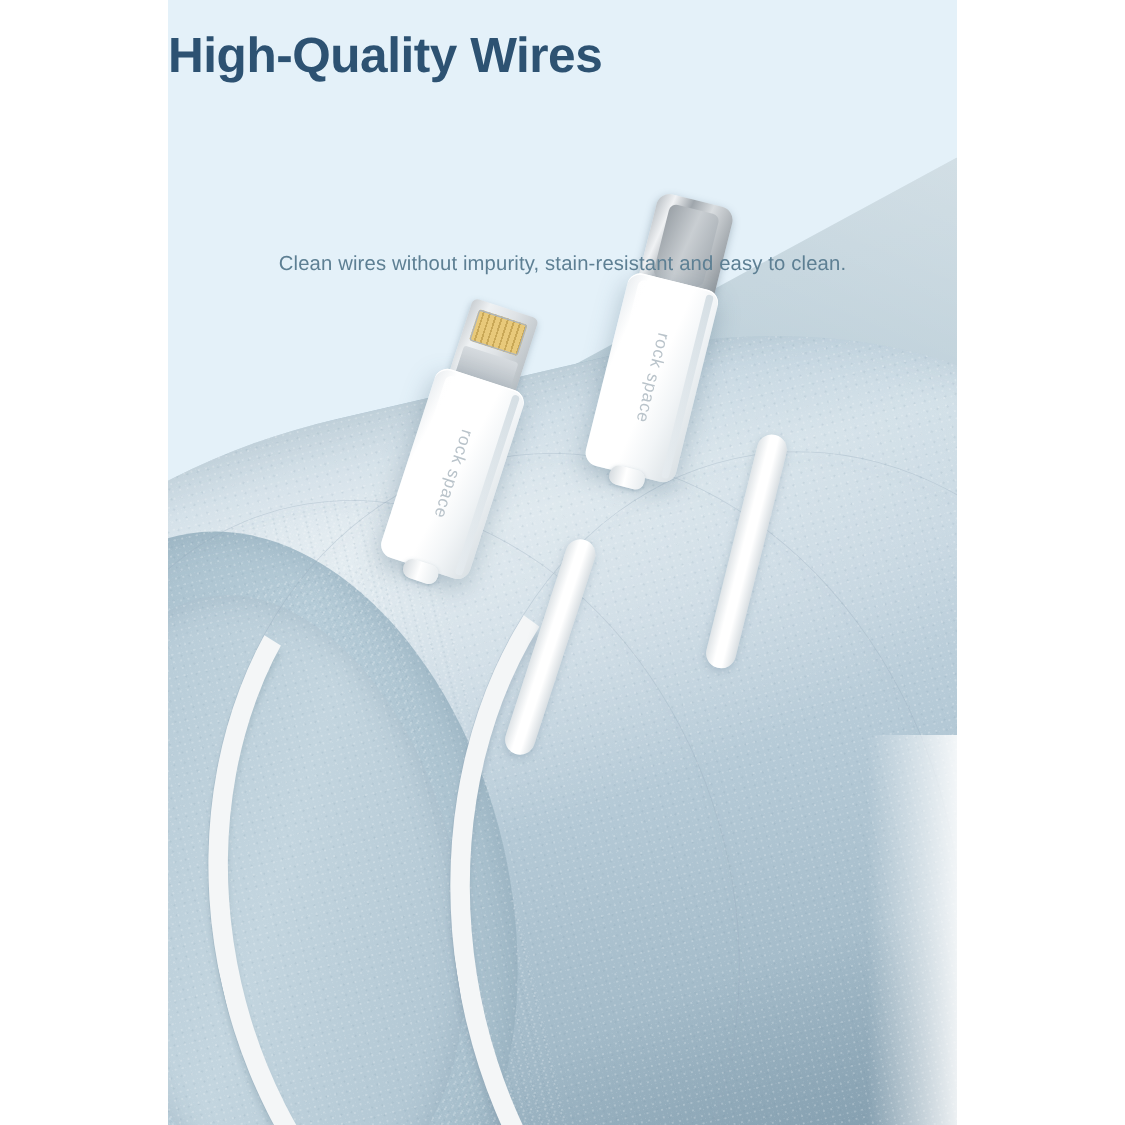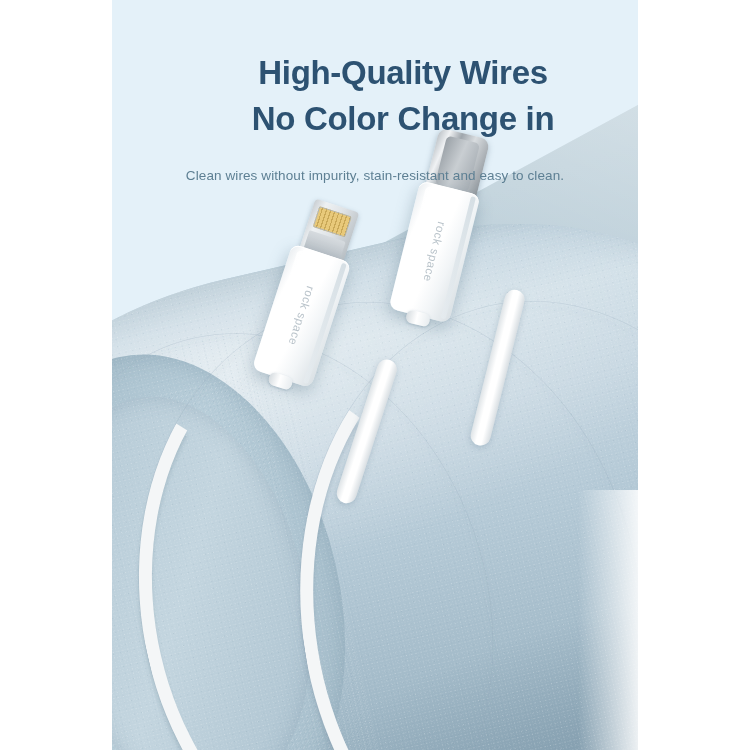--- a/index.html
+++ b/index.html
@@ -10,23 +10,23 @@
   .stage{position:relative;width:750px;height:750px;background:#fff;overflow:hidden;}
 
   
   .panel{
     position:absolute;left:112px;top:0;width:526px;height:750px;overflow:hidden;
     background:#e4f1f9;
   }
 
   
   .headline{
-    position:absolute;left:0;top:14px;width:582px;text-align:center;
+    position:absolute;left:0;top:14px;width:582px;
     color:#2d5272;font-weight:bold;font-size:33px;line-height:1.38;
-    letter-spacing:-0.3px;z-index:40;margin-top:36px;
+    letter-spacing:-0.3px;z-index:40;
   }
   .headline .hl{display:block;}
   .subtitle{
     position:absolute;left:0;top:168px;width:526px;text-align:center;
     color:#5d7f93;font-size:13.5px;letter-spacing:.1px;z-index:40;
   }
 
   
   .scene{position:absolute;left:0;top:0;width:526px;height:750px;overflow:hidden;}
 
@@ -266,19 +266,18 @@
           <div class="brand">rock space</div>
         </div>
         <div class="collar" style="left:19px;top:184px;"></div>
       </div>
 
       <div class="panel-fade"></div>
     </div>
 
     <div class="headline">
       <span class="hl">High-Quality Wires</span>
-      <span class="hl">No Color Change in</span>
     </div>
 
     <div class="subtitle">Clean wires without impurity, stain-resistant and easy to clean.</div>
 
   </div>
 </div>
 
 </body></html>

